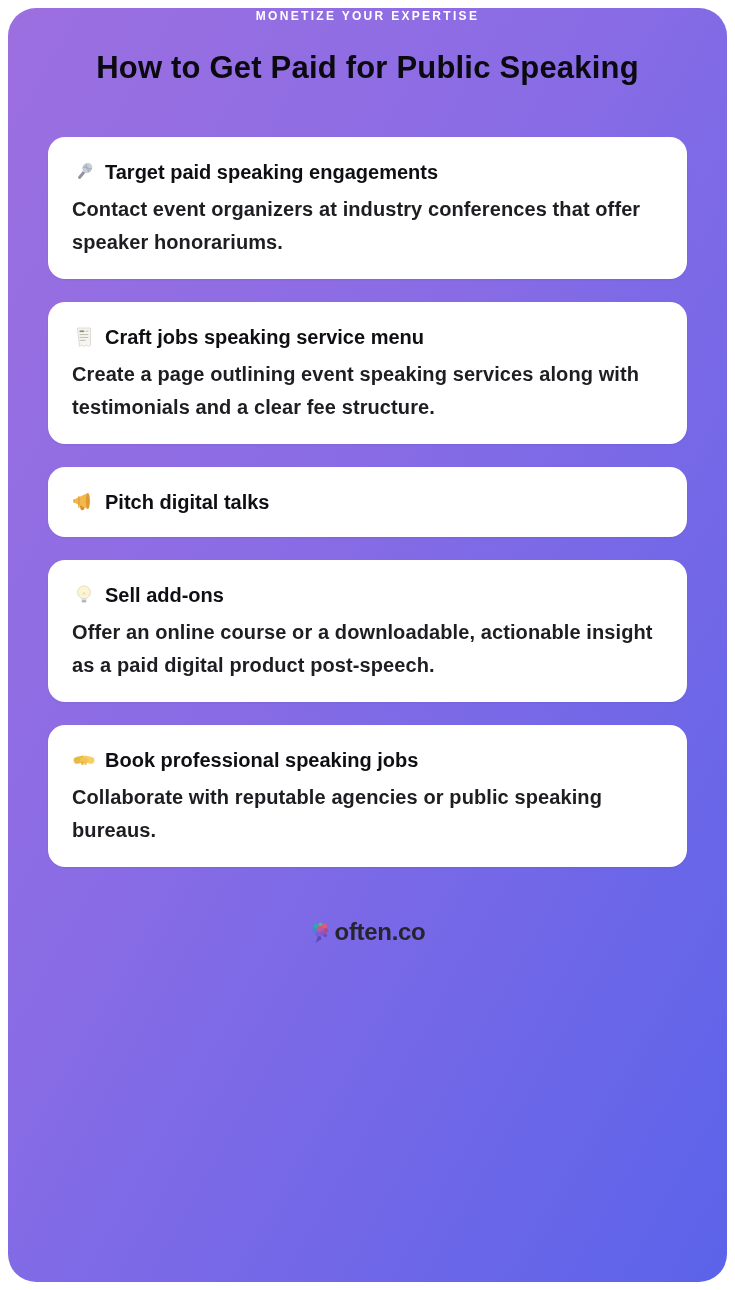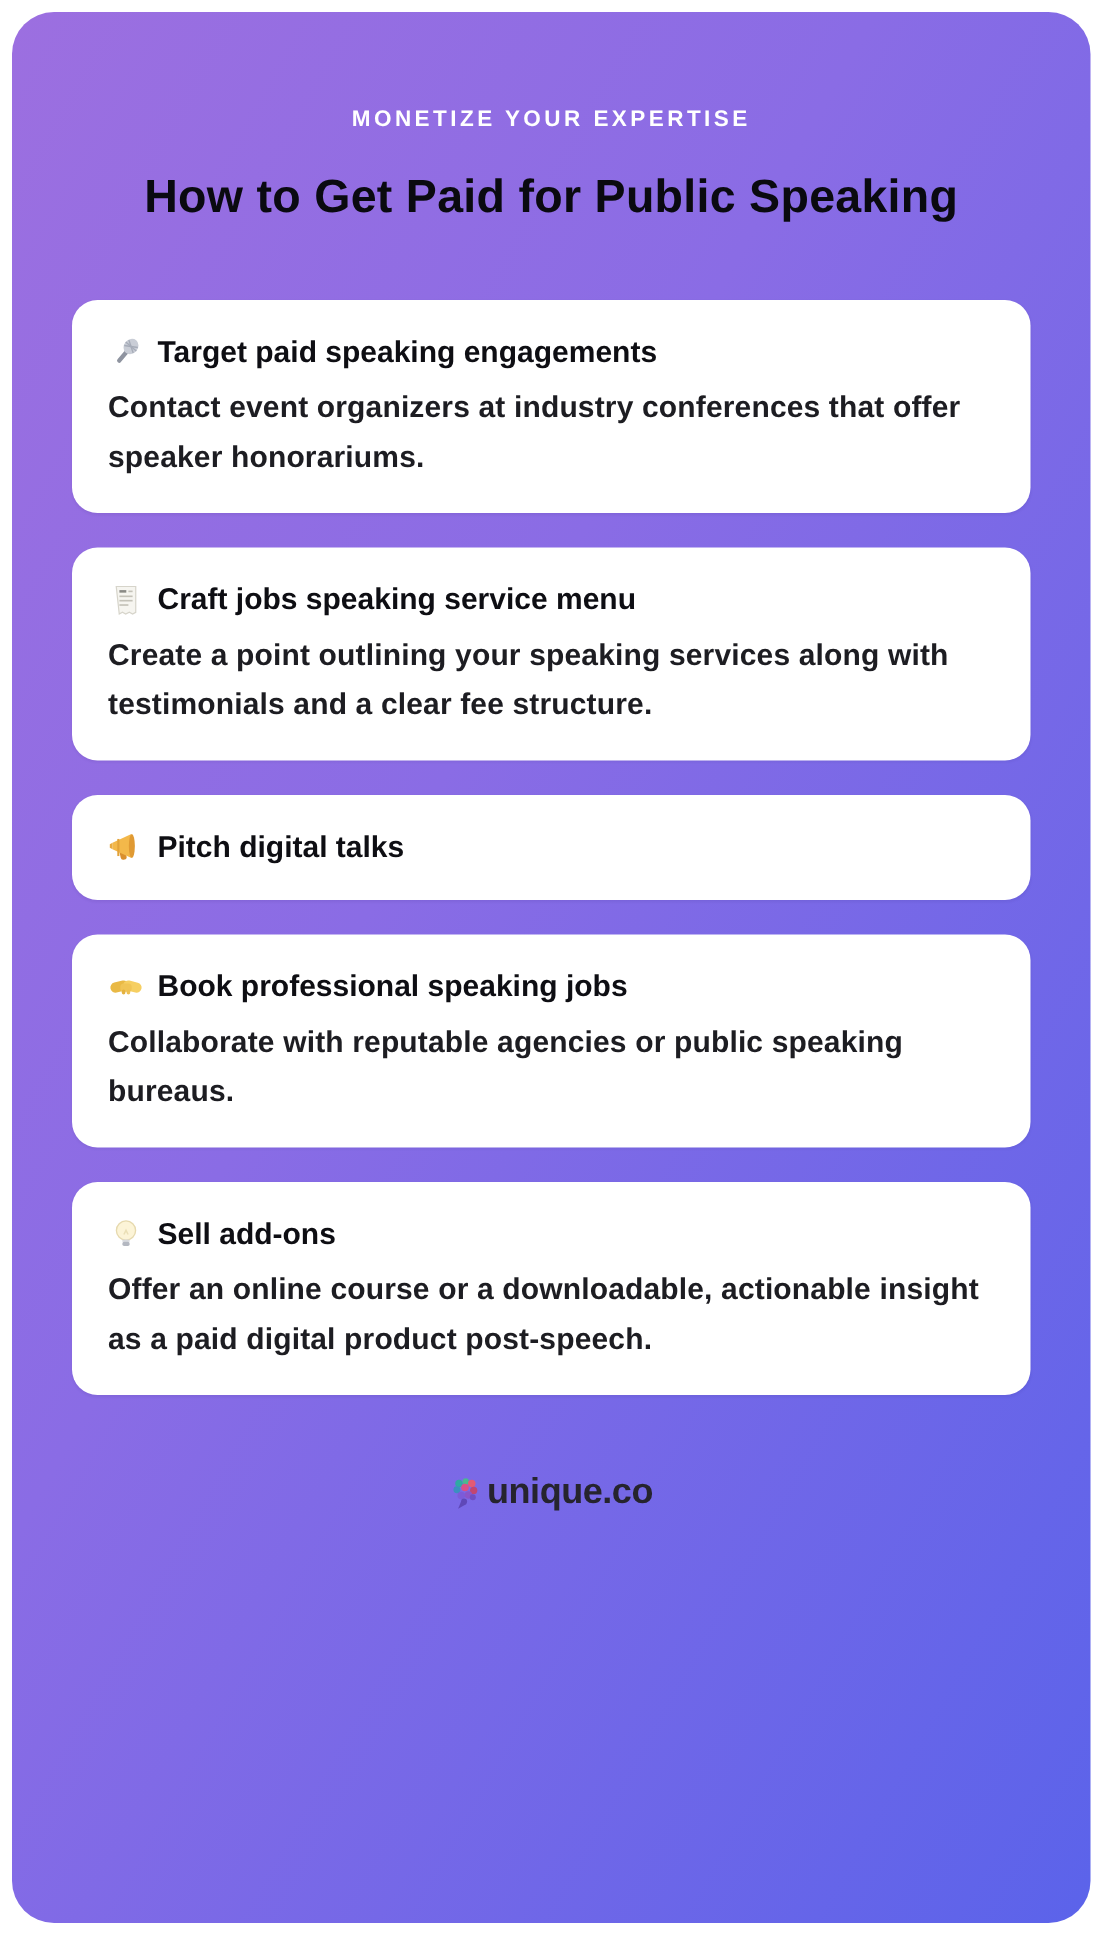--- a/index.html
+++ b/index.html
@@ -14,22 +14,21 @@
     position: absolute; left: 8px; top: 8px;
     width: 719px; height: 1274px;
     border-radius: 28px;
     background: linear-gradient(to bottom right, #9c6fe0 0%, #8a6ce5 40%, #5b63ea 100%);
     overflow: hidden;
     box-sizing: border-box;
     padding: 0 40px;
   }
   .header { text-align: center; }
   .eyebrow {
-    margin-top: 63px;
-    font-size: 15px;
+    font-size: 12px;
     font-weight: 700;
     letter-spacing: 2.3px;
     color: #ffffff;
     line-height: 17px;
   }
   .title {
     margin-top: 24px;
     font-size: 31px;
     font-weight: 800;
     color: #0a0a10;
@@ -122,21 +121,21 @@
               <path d="M5.5 3 h13 v17.2 l-2.1 1.2 -2.2 -1.2 -2.4 1.2 -2.2 -1.2 -2.1 1.2 Z" fill="#f6f5f0" stroke="#d6d4ca" stroke-width="0.8"></path>
               <rect x="7.6" y="5.4" width="4.6" height="1.7" fill="#8a8a85"></rect>
               <rect x="13.6" y="5.7" width="2.8" height="1.1" fill="#c4c2b8"></rect>
               <rect x="7.6" y="9" width="8.8" height="1.1" fill="#c4c2b8"></rect>
               <rect x="7.6" y="11.9" width="8.8" height="1.1" fill="#c4c2b8"></rect>
               <rect x="7.6" y="14.8" width="6" height="1.1" fill="#c4c2b8"></rect>
             </svg>
           </span>
           <span>Craft jobs speaking service menu</span>
         </div>
-        <p class="card-body">Create a point outlining your speaking services along with testimonials and a clear fee structure.</p>
+        <p class="card-body">Create a page outlining event speaking services along with testimonials and a clear fee structure.</p>
       </div>
 
 
       <div class="card">
         <div class="card-title">
           <span class="card-icon">
             <svg viewBox="0 0 24 24">
               <rect x="8" y="12.6" width="4" height="7.6" rx="1.7" transform="rotate(-12 10 16.4)" fill="#d98f2e"></rect>
               <path d="M3 8.9 L15.6 3 L15.6 19 L3 13.1 Z" fill="#f3b84a"></path>
               <ellipse cx="15.9" cy="11" rx="2" ry="8" fill="#e09a33"></ellipse>
@@ -145,62 +144,62 @@
             </svg>
           </span>
           <span>Pitch digital talks</span>
         </div>
       </div>
 
       <div class="card">
         <div class="card-title">
           <span class="card-icon">
             <svg viewBox="0 0 24 24">
+              <circle cx="12" cy="9.3" r="6.4" fill="#fcf4d7" stroke="#e6d9ae" stroke-width="0.9"></circle>
+              <path d="M10.6 12 L12 9.2 L13.4 12" fill="none" stroke="#eadfb6" stroke-width="1"></path>
+              <rect x="9.6" y="15.4" width="4.8" height="1.5" fill="#d8dade"></rect>
+              <rect x="9.6" y="16.9" width="4.8" height="2.7" rx="1.1" fill="#b4b8c1"></rect>
+            </svg>
+          </span>
+          <span>Sell add-ons</span>
+        </div>
+        <p class="card-body">Offer an online course or a downloadable, actionable insight as a paid digital product post-speech.</p>
+      </div>
+
+      <div class="card">
+        <div class="card-title">
+          <span class="card-icon">
+            <svg viewBox="0 0 24 24">
               <rect x="1.5" y="8.3" width="12.5" height="6.8" rx="3.4" transform="rotate(-14 7.7 11.7)" fill="#e9b945"></rect>
               <rect x="10" y="8.3" width="12.5" height="6.8" rx="3.4" transform="rotate(14 16.2 11.7)" fill="#f6cf62"></rect>
               <rect x="8.2" y="9.6" width="7.6" height="5.6" rx="2.4" fill="#f0c455"></rect>
               <rect x="9.2" y="13.6" width="2.4" height="3.4" rx="1.2" fill="#e4b23f"></rect>
               <rect x="12.4" y="13.6" width="2.4" height="3.4" rx="1.2" fill="#eec052"></rect>
             </svg>
           </span>
           <span>Book professional speaking jobs</span>
         </div>
         <p class="card-body">Collaborate with reputable agencies or public speaking bureaus.</p>
-      </div>
-
-      <div class="card">
-        <div class="card-title">
-          <span class="card-icon">
-            <svg viewBox="0 0 24 24">
-              <circle cx="12" cy="9.3" r="6.4" fill="#fcf4d7" stroke="#e6d9ae" stroke-width="0.9"></circle>
-              <path d="M10.6 12 L12 9.2 L13.4 12" fill="none" stroke="#eadfb6" stroke-width="1"></path>
-              <rect x="9.6" y="15.4" width="4.8" height="1.5" fill="#d8dade"></rect>
-              <rect x="9.6" y="16.9" width="4.8" height="2.7" rx="1.1" fill="#b4b8c1"></rect>
-            </svg>
-          </span>
-          <span>Sell add-ons</span>
-        </div>
-        <p class="card-body">Offer an online course or a downloadable, actionable insight as a paid digital product post-speech.</p>
       </div>
 
     </div>
 
     <div class="footer">
       <span class="logo-mark">
         <svg viewBox="0 0 21 23" width="21" height="23">
           <circle cx="6" cy="5" r="2.5" fill="#2fa9a4"></circle>
           <circle cx="10.5" cy="3.6" r="2.1" fill="#49b98f"></circle>
           <circle cx="4.6" cy="9.2" r="2.3" fill="#3b8fc0"></circle>
           <circle cx="14.5" cy="5" r="2.5" fill="#e35a74"></circle>
           <circle cx="10" cy="7.6" r="2.5" fill="#d94f86"></circle>
           <circle cx="15.8" cy="9.6" r="2.4" fill="#c04672"></circle>
           <circle cx="7.5" cy="13" r="2.5" fill="#7c5bd9"></circle>
           <circle cx="12.3" cy="12.6" r="2.5" fill="#8a55c9"></circle>
           <circle cx="15.2" cy="14.2" r="2" fill="#6d4fc4"></circle>
           <circle cx="9.4" cy="17" r="2" fill="#5f48b8"></circle>
           <path d="M7.6 16.5 L5.4 21.8 L11 18.6 Z" fill="#5f48b8"></path>
         </svg>
       </span>
-      <span class="logo-text">unique.co</span>
+      <span class="logo-text">often.co</span>
     </div>
 
   </div>
 </div>
 
 </body></html>

